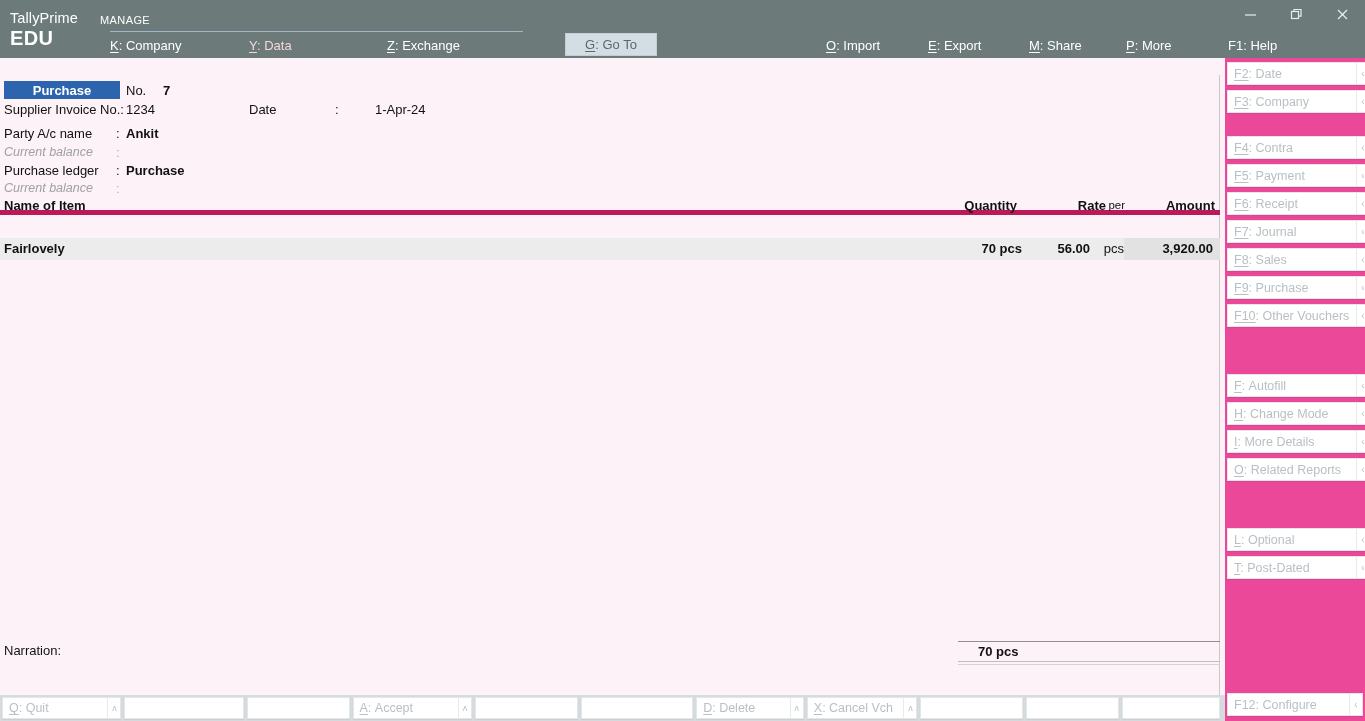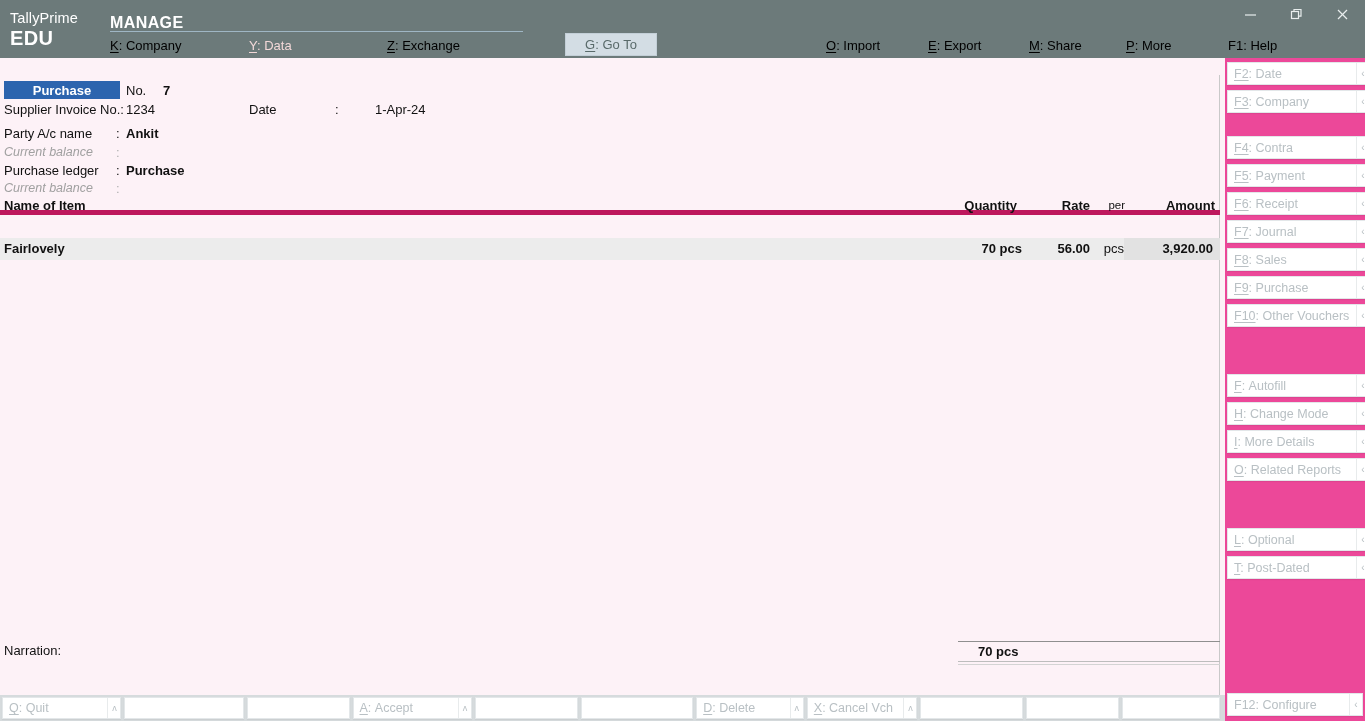--- a/index.html
+++ b/index.html
@@ -27,29 +27,29 @@
   .winbtn svg { display: block; }
 
   .brand {
     position: absolute; left: 10px; top: 10px; width: 95px;
     color: #ffffff;
   }
   .brand .b1 { font-size: 14.5px; line-height: 17px; font-weight: 400; letter-spacing: .1px;}
   .brand .b2 { font-size: 20px; line-height: 23px; font-weight: 700; letter-spacing: .3px;}
 
   .manage-label {
-    position: absolute; left: 110px; top: 14px;
-    font-size: 16px; font-weight: 700; color: #ffffff; letter-spacing: .4px;
+    position: absolute; left: 100px; top: 14px;
+    font-size: 11px; font-weight: 400; color: #ffffff; letter-spacing: .4px;
   }
   .manage-rule {
     position: absolute; left: 110px; top: 31px; width: 413px; height: 1px;
     background: #9fb6c4;
   }
   .menu-item {
-    position: absolute; font-size: 13px; color: #000000; white-space: nowrap;
+    position: absolute; font-size: 13px; color: #ffffff; white-space: nowrap;
     top: 38px;
   }
   .menu-item .k { text-decoration: underline; text-underline-offset: 2px; }
   .menu-item.dim { color: #f2d8d8; }
 
   .goto-btn {
     position: absolute; left: 565px; top: 33px; width: 92px; height: 23px;
     background: #d3dde4; color: #596a6a; font-size: 13px;
     display: flex; align-items: center; justify-content: center;
     border: 1px solid #c3cfd7;
@@ -272,21 +272,21 @@
   <div class="fld" style="left:116px; top:163px;">:</div>
   <div class="fld b" style="left:126px; top:163px;">Purchase</div>
 
   <div class="fld gray-i" style="left:4px; top:181px; font-size:12.5px;">Current balance</div>
   <div class="fld" style="left:116px; top:181px; color:#b0b0b0;">:</div>
   <div class="fld b" style="left:126px; top:181px;"></div>
 
   <div class="tbl-head">
     <div class="h" style="left:4px;">Name of Item</div>
     <div class="h" style="right:203px;">Quantity</div>
-    <div class="h" style="right:130px;">Rate</div>
+    <div class="h" style="right:114px;">Rate</div>
     <div class="h small" style="right:95px; top:1px;">per</div>
     <div class="h" style="right:5px;">Amount</div>
   </div>
 
   <div class="row-item">
     <div class="amt-hl"></div>
     <div class="c b" style="left:4px;">Fairlovely</div>
     <div class="c b" style="right:198px;">70 pcs</div>
     <div class="c b" style="right:130px;">56.00</div>
     <div class="c" style="right:96px;">pcs</div>

